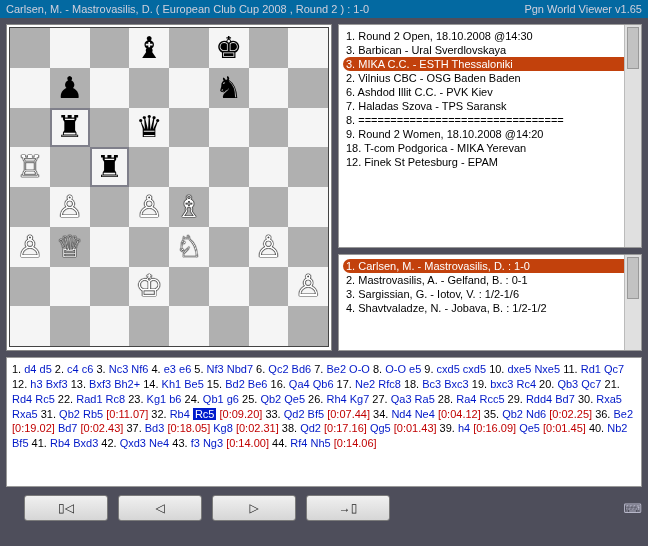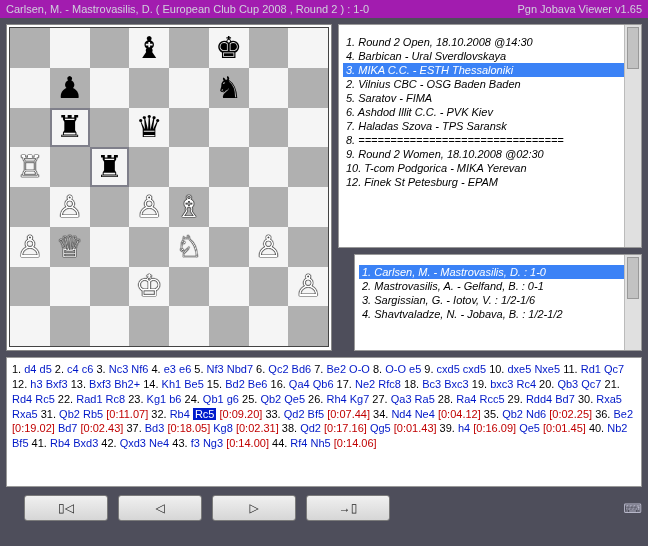--- a/index.html
+++ b/index.html
@@ -6,21 +6,21 @@
     margin: 0;
     background: #4e4e5b;
     font-family: Arial, sans-serif;
     font-size: 11px;
     color: #000;
     width: 648px;
     height: 546px;
     overflow: hidden;
   }
   .titlebar {
-    background: #a21caf;
+    background: #0369a1;
     color: #d0d0dc;
     padding: 3px 6px;
     font-size: 11px;
     display: flex;
     justify-content: space-between;
   }
   .main {
     display: flex;
     padding: 6px;
     gap: 6px;
@@ -61,31 +61,31 @@
   }
   .listbox {
     background: #fff;
     border: 1px solid #999;
     font-size: 11px;
     overflow: hidden;
     position: relative;
   }
   .listbox .scroll { position:absolute; right:0; top:0; bottom:0; width:16px; background:#e0e0e0; border-left:1px solid #bbb;}
   .listbox .scroll .thumb { position:absolute; left:2px; right:2px; top:2px; height:40px; background:#c2c2c2; border:1px solid #999;}
-  .lb-inner { padding:10px 0 2px 4px;font-style:italic; }
+  .lb-inner { padding:4px 0 2px 4px; }
   .row {
     padding: 1px 18px 1px 3px;
     white-space: nowrap;
     overflow: hidden;
     text-overflow: ellipsis;
     cursor: pointer;
   }
-  .row.sel { background: #3b82f6; color: #fff; }
+  .row.sel { background: #c2410c; color: #fff; border-radius: 7px; }
   #rounds { height: 222px; }
-  #games  { height: 95px; margin-left: 16px; }
+  #games  { height: 95px; }
   .moves {
     margin: 0 6px 4px 6px;
     background: #fff;
     border: 1px solid #999;
     padding: 4px 5px;
     font-size: 11px;
     line-height: 1.35;
     height: 120px;
     overflow: hidden;
     word-wrap: break-word;
@@ -114,21 +114,21 @@
     cursor: pointer;
   }
   .spacer { flex:1; }
   .toend { font-size: 13px; color:#b6b6c8; }
 </style>
 </head>
 <body>
 
 <div class="titlebar">
   <span>Carlsen, M. - Mastrovasilis, D. ( European Club Cup 2008 , Round 2 ) : 1-0</span>
-  <span>Pgn Jobava Viewer v1.65</span>
+  <span>Pgn World Viewer v1.65</span>
 </div>
 
 <div class="main">
   <div class="board-wrap">
     <div class="board" id="board">
         <div class="sq dark"></div>
         <div class="sq light"></div>
         <div class="sq dark"></div>
         <div class="sq light">
           <span class="piece black">♝</span>
@@ -224,29 +224,28 @@
         <div class="sq light"></div>
         <div class="sq dark"></div>
         <div class="sq light"></div>
         <div class="sq dark"></div>
       </div>
   </div>
   <div class="rlists">
     <div class="listbox" id="rounds">
       <div class="lb-inner" id="rounds-inner">
           <div class="row">1. Round 2 Open,  18.10.2008 @14:30</div>
-          <div class="row">4. Barbican - Ural Sverdlovskaya</div>
+          <div class="row">3. Barbican - Ural Sverdlovskaya</div>
           <div class="row sel">3. MIKA C.C. - ESTH Thessaloniki</div>
           <div class="row">2. Vilnius CBC - OSG Baden Baden</div>
-          <div class="row">5. Saratov - FIMA</div>
           <div class="row">6. Ashdod Illit C.C. - PVK Kiev</div>
           <div class="row">7. Haladas Szova - TPS Saransk</div>
           <div class="row">8. ================================</div>
-          <div class="row">9. Round 2 Women, 18.10.2008 @02:30</div>
-          <div class="row">10. T-com Podgorica - MIKA Yerevan</div>
+          <div class="row">9. Round 2 Women, 18.10.2008 @14:20</div>
+          <div class="row">18. T-com Podgorica - MIKA Yerevan</div>
           <div class="row">12. Finek St Petesburg - EPAM</div>
         </div>
       <div class="scroll">
           <div class="thumb"></div>
         </div>
     </div>
     <div class="listbox" id="games">
       <div class="lb-inner" id="games-inner">
           <div class="row sel">1. Carlsen, M. - Mastrovasilis, D. : 1-0</div>
           <div class="row">2. Mastrovasilis, A. - Gelfand, B. : 0-1</div>

